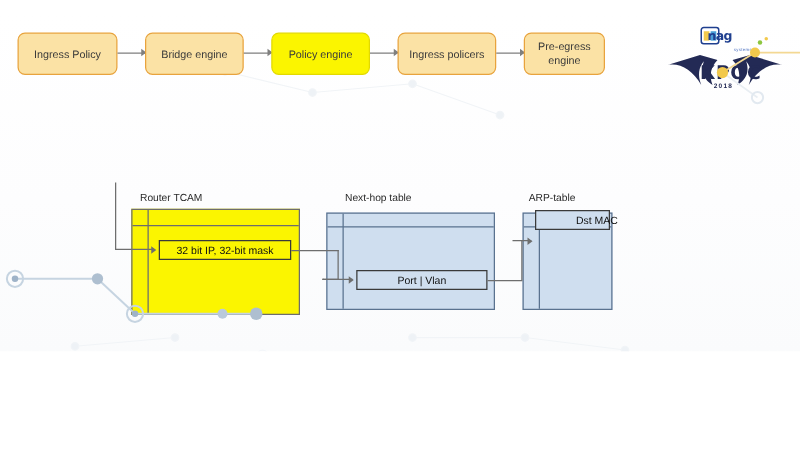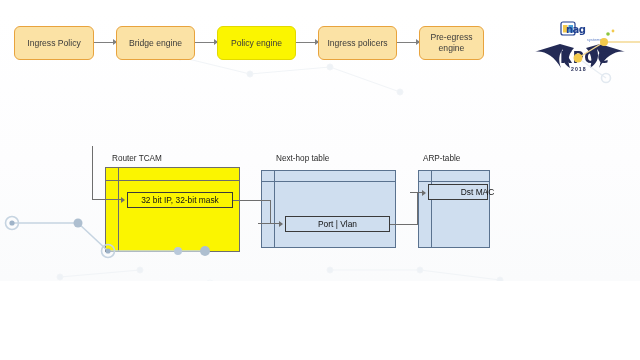--- a/index.html
+++ b/index.html
@@ -186,21 +186,21 @@
   </div>
   <div class="cell blue" style="left:285px;top:204px;width:105px;height:16px;">
     <span>Port | Vlan</span>
   </div>
 
   <div class="tbl-label" style="left:423px;top:142px;">ARP-table</div>
   <div class="table blue" style="left:418px;top:158px;width:72px;height:78px;">
     <div class="vdiv" style="left:12px;"></div>
     <div class="hdiv" style="top:10px;"></div>
   </div>
-  <div class="cell blue" style="left:428px;top:172px;width:60px;height:16px;padding-left:39px;">
+  <div class="cell blue" style="left:428px;top:156px;width:60px;height:16px;padding-left:39px;">
     <span>Dst MAC</span>
   </div>
 
   <div class="conn">
     <div class="seg" style="left:92px;top:134px;width:1px;height:54px;"></div>
     <div class="seg" style="left:92px;top:187px;width:31px;height:1px;"></div>
     <div class="arrowhead" style="left:121px;top:184.5px;"></div>
   </div>
 
   <div class="conn">

